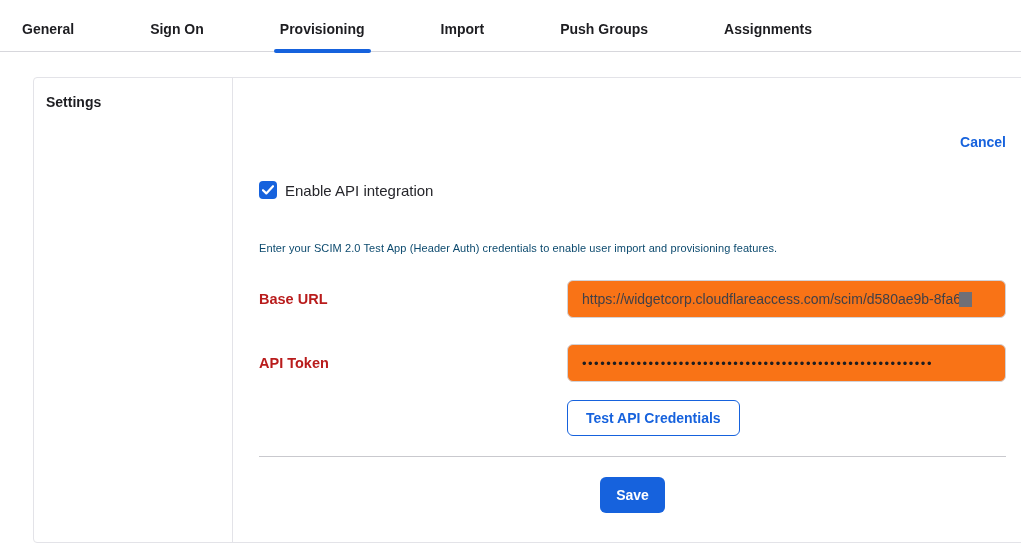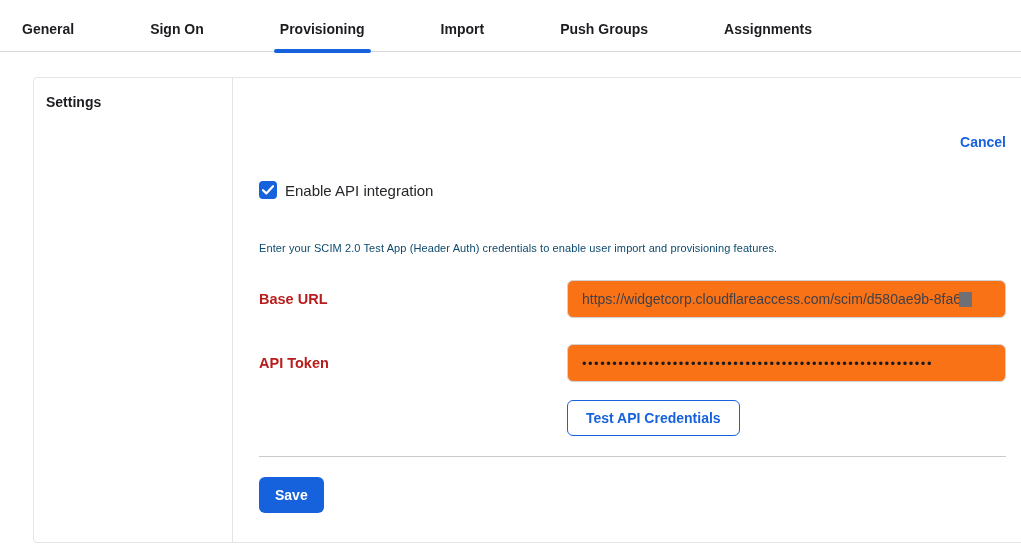--- a/index.html
+++ b/index.html
@@ -180,21 +180,21 @@
   }
 
   .divider {
     margin-top: 20px;
     height: 1px;
     background: #c9c9ce;
   }
 
   .save-row {
     display: flex;
-    justify-content: flex-start;
+    justify-content: center;
     margin-top: 20px;
   }
   .save-btn {
     border: none;
     border-radius: 6px;
     background: #1662dd;
     color: #ffffff;
     font-family: "Liberation Sans", sans-serif;
     font-size: 14px;
     font-weight: 700;

